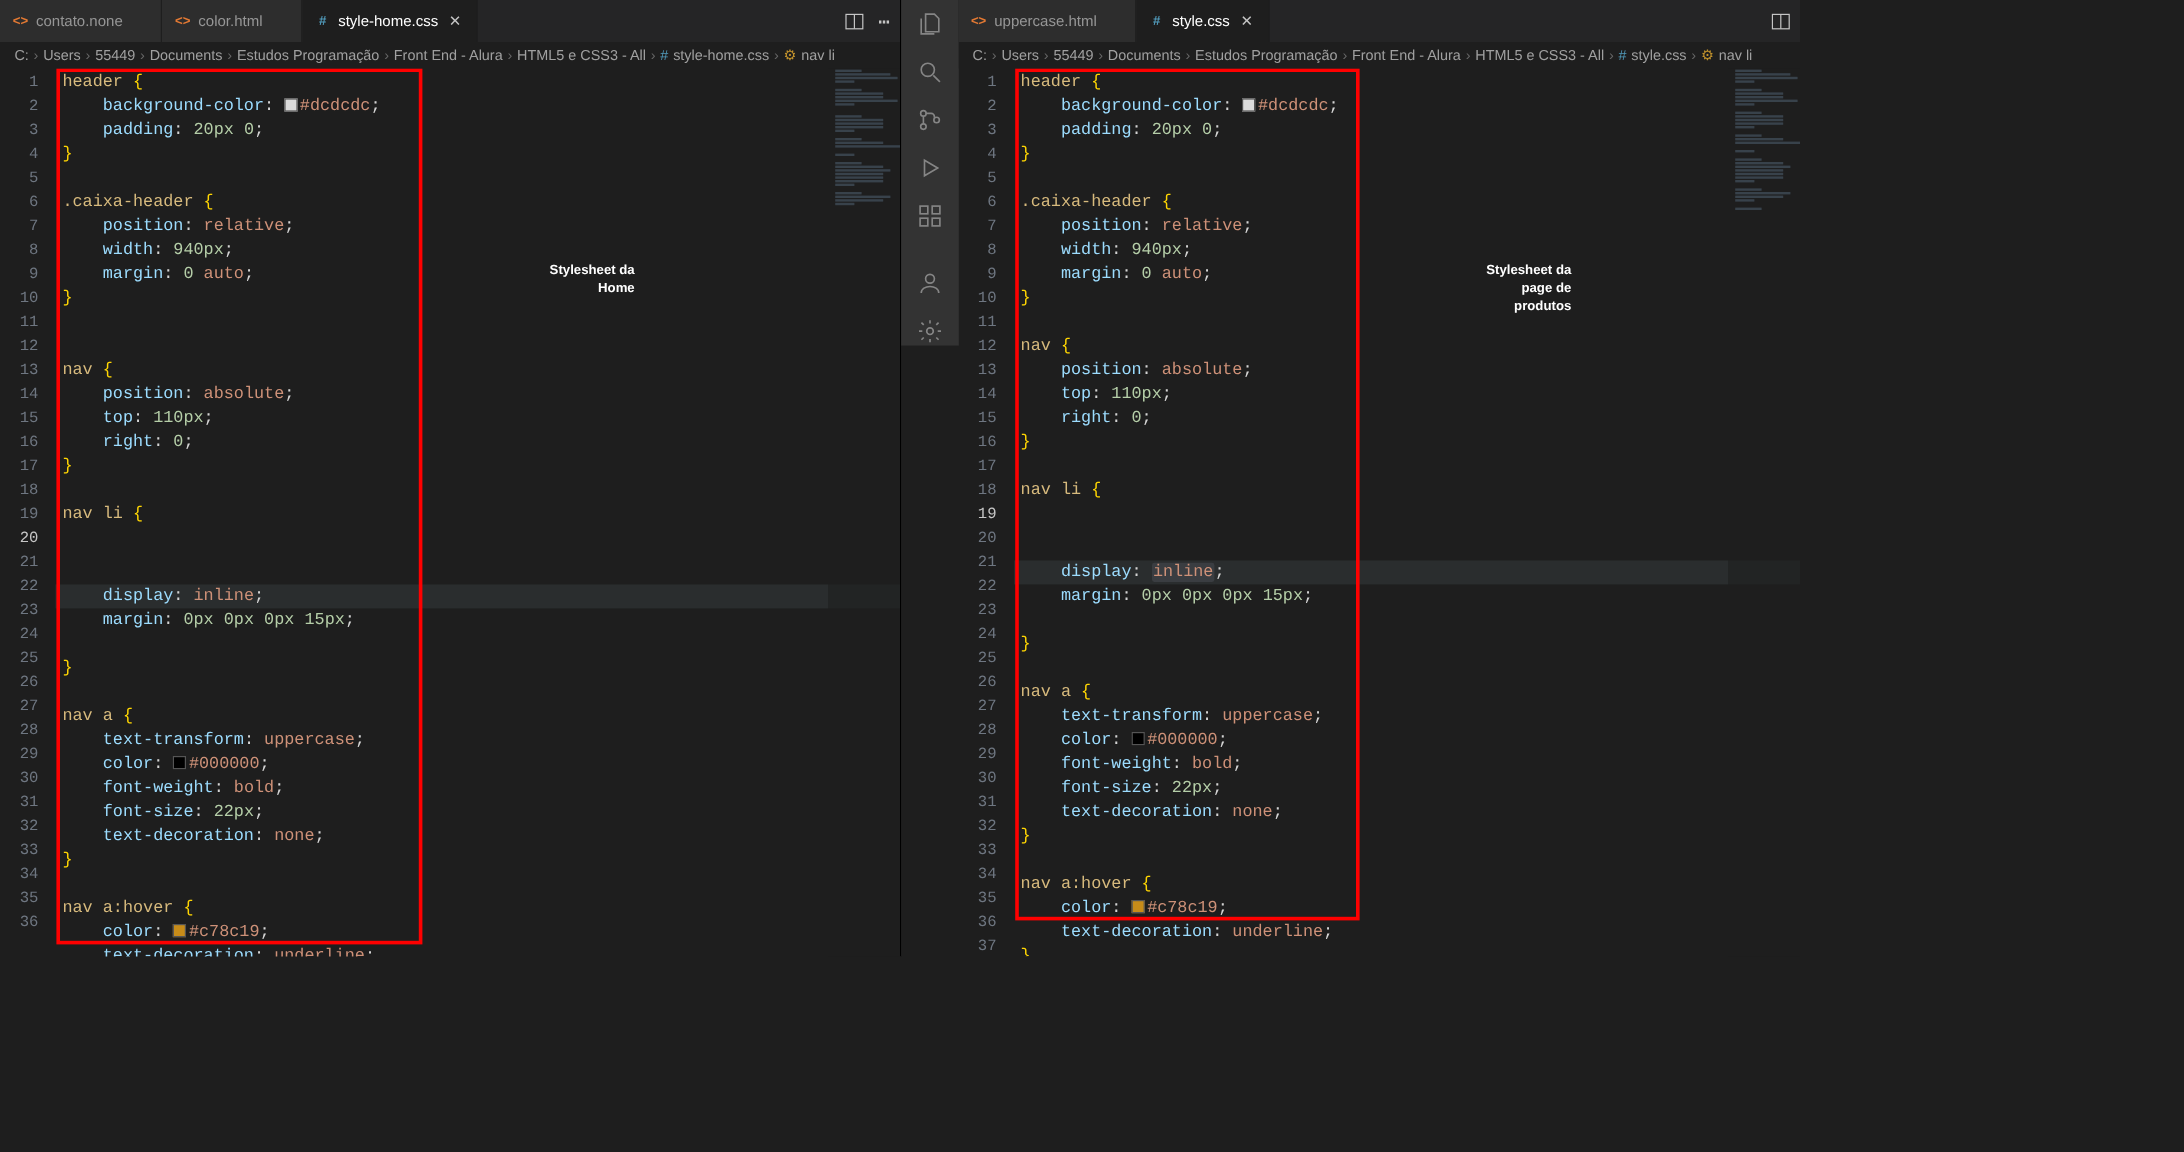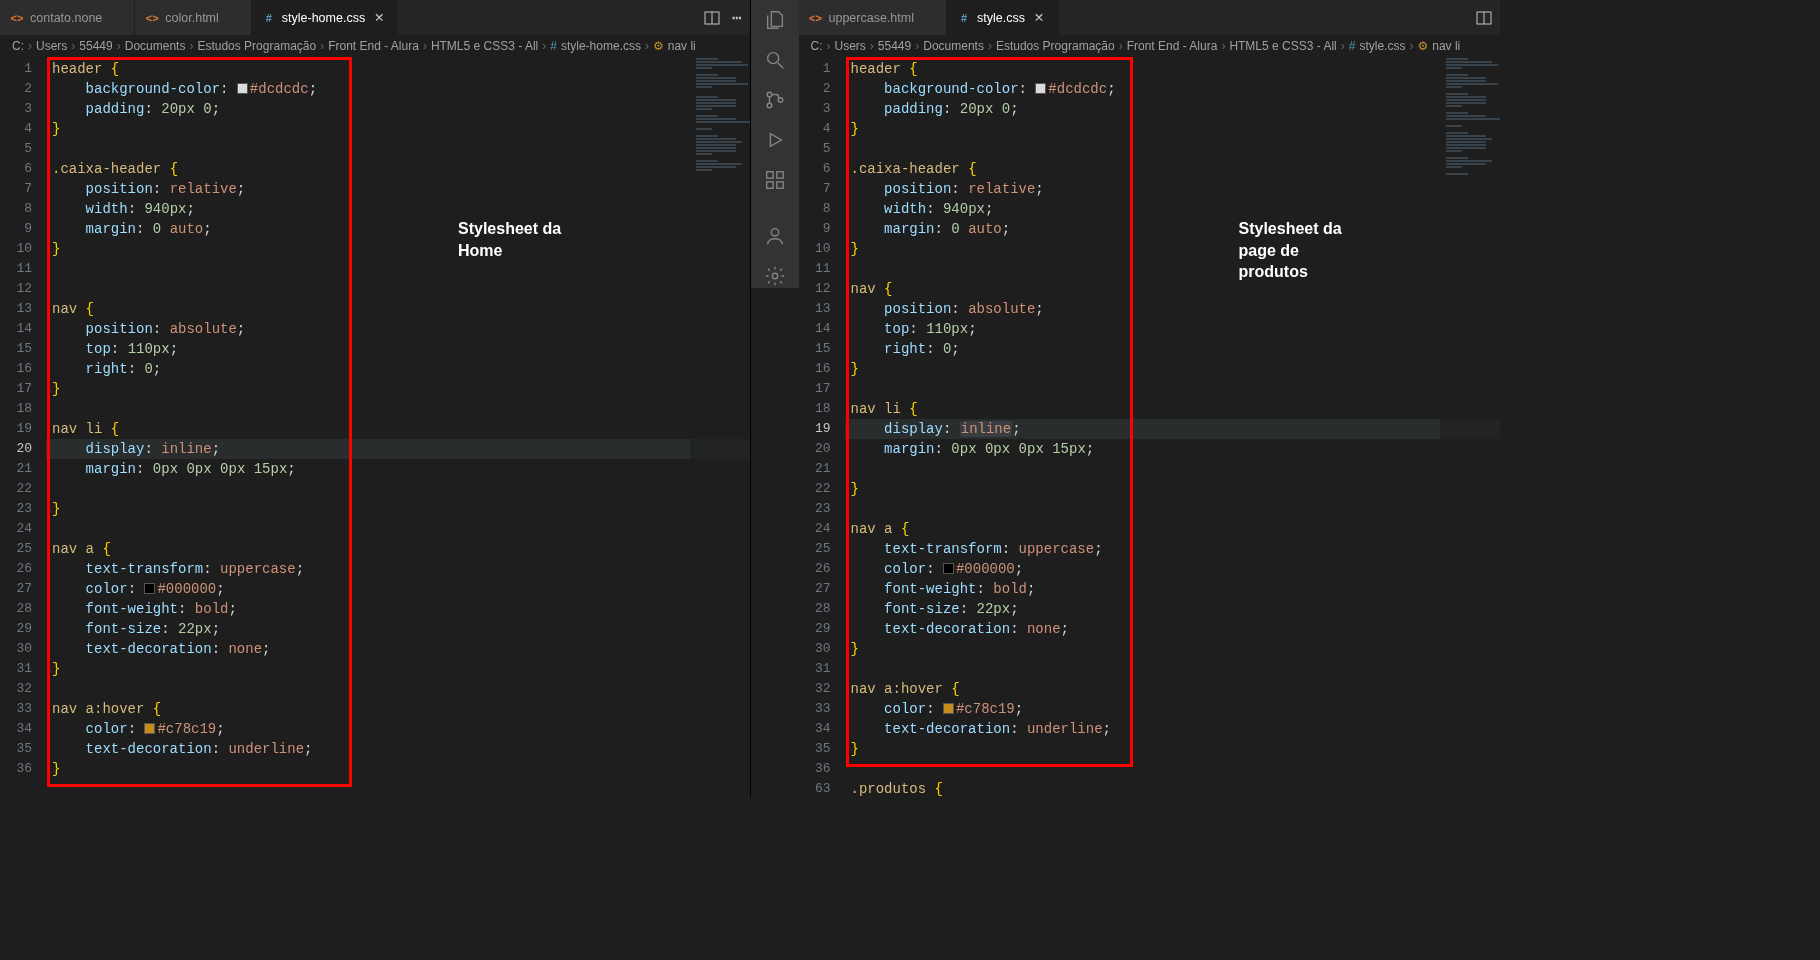--- a/index.html
+++ b/index.html
@@ -25,32 +25,32 @@
 .breadcrumbs { height:22px; display:flex; align-items:center; padding:0 12px; font-size:12px; color:#a0a0a0; background:#1e1e1e; gap:4px; white-space:nowrap; overflow:hidden; font-family:'Segoe UI',sans-serif; }
 .breadcrumbs .sep { color:#666; }
 .breadcrumbs .bc-icon { color:#519aba; }
 .breadcrumbs .bc-sym { color:#c0912c; }
 .editor-wrap { flex:1; position:relative; display:flex; overflow:hidden; }
 .gutter { width:46px; text-align:right; color:#6e7681; padding-top:2px; line-height:20px; font-size:13px; user-select:none; }
 .gutter div { padding-right:14px; }
 .gutter .cur { color:#c6c6c6; }
 .code { flex:1; padding-top:2px; line-height:20px; font-size:14px; white-space:pre; overflow:hidden; }
 .code .ln { height:20px; padding-left:6px; font-family:'Consolas','Courier New',monospace;}
-.code .ln.cur { background:#2a2d2e; }
+.code .ln.cur { background:#2a2d2e;margin-top:48px; }
 .tk-sel { color:#d7ba7d; }
 .tk-prop { color:#9cdcfe; }
 .tk-val { color:#ce9178; }
 .tk-num { color:#b5cea8; }
 .tk-punc { color:#ffd602; }
 .tk-plain { color:#d4d4d4; }
 .swatch { display:inline-block; width:11px; height:11px; border:1px solid #555; vertical-align:-1px; margin-right:2px; }
 .minimap { position:absolute; top:0; right:0; width:60px; height:100%; background:#1e1e1e; opacity:.6; overflow:hidden; }
 .minimap .mm { height:2px; margin:1px 6px; background:#4a5a6a; }
 .red-box { position:absolute; border:3px solid #ff0000; pointer-events:none; }
-.annot { position:absolute; color:#fff; font-family:'Verdana',sans-serif; font-size:16px; font-weight:bold; text-align:left; line-height:1.35; pointer-events:none; }
+.annot { position:absolute; color:#fff; font-family:'Verdana',sans-serif; font-size:11px; font-weight:bold; text-align:right; line-height:1.35; pointer-events:none; }
 .code .ln .hl-inline { background:#3a3d41; border-radius:2px; padding:0 1px; }
 </style>
 </head>
 <body>
 
 <div class="app">
 
   <div class="pane pane-left">
     <div class="right-col">
       <div class="tabs" id="tabs-left">
@@ -302,21 +302,21 @@
             <div>27</div>
             <div>28</div>
             <div>29</div>
             <div>30</div>
             <div>31</div>
             <div>32</div>
             <div>33</div>
             <div>34</div>
             <div>35</div>
             <div>36</div>
-            <div>63</div>
+            <div>37</div>
           </div>
         <div class="code" id="code-right"><div class="ln"><span class="tk-sel">header </span><span class="tk-punc">{</span></div><div class="ln"><span class="tk-plain">    </span><span class="tk-prop">background-color</span><span class="tk-plain">: </span><span class="swatch" style="background: rgb(220, 220, 220);"></span><span class="tk-val">#dcdcdc</span><span class="tk-plain">;</span></div><div class="ln"><span class="tk-plain">    </span><span class="tk-prop">padding</span><span class="tk-plain">: </span><span class="tk-num">20px</span><span class="tk-plain"> </span><span class="tk-num">0</span><span class="tk-plain">;</span></div><div class="ln"><span class="tk-punc">}</span></div><div class="ln"></div><div class="ln"><span class="tk-sel">.caixa-header </span><span class="tk-punc">{</span></div><div class="ln"><span class="tk-plain">    </span><span class="tk-prop">position</span><span class="tk-plain">: </span><span class="tk-val">relative</span><span class="tk-plain">;</span></div><div class="ln"><span class="tk-plain">    </span><span class="tk-prop">width</span><span class="tk-plain">: </span><span class="tk-num">940px</span><span class="tk-plain">;</span></div><div class="ln"><span class="tk-plain">    </span><span class="tk-prop">margin</span><span class="tk-plain">: </span><span class="tk-num">0</span><span class="tk-plain"> </span><span class="tk-val">auto</span><span class="tk-plain">;</span></div><div class="ln"><span class="tk-punc">}</span></div><div class="ln"></div><div class="ln"><span class="tk-sel">nav </span><span class="tk-punc">{</span></div><div class="ln"><span class="tk-plain">    </span><span class="tk-prop">position</span><span class="tk-plain">: </span><span class="tk-val">absolute</span><span class="tk-plain">;</span></div><div class="ln"><span class="tk-plain">    </span><span class="tk-prop">top</span><span class="tk-plain">: </span><span class="tk-num">110px</span><span class="tk-plain">;</span></div><div class="ln"><span class="tk-plain">    </span><span class="tk-prop">right</span><span class="tk-plain">: </span><span class="tk-num">0</span><span class="tk-plain">;</span></div><div class="ln"><span class="tk-punc">}</span></div><div class="ln"></div><div class="ln"><span class="tk-sel">nav li </span><span class="tk-punc">{</span></div><div class="ln cur"><span class="tk-plain">    </span><span class="tk-prop">display</span><span class="tk-plain">: </span><span class="tk-val hl-inline">inline</span><span class="tk-plain">;</span></div><div class="ln"><span class="tk-plain">    </span><span class="tk-prop">margin</span><span class="tk-plain">: </span><span class="tk-num">0px</span><span class="tk-plain"> </span><span class="tk-num">0px</span><span class="tk-plain"> </span><span class="tk-num">0px</span><span class="tk-plain"> </span><span class="tk-num">15px</span><span class="tk-plain">;</span></div><div class="ln"></div><div class="ln"><span class="tk-punc">}</span></div><div class="ln"></div><div class="ln"><span class="tk-sel">nav a </span><span class="tk-punc">{</span></div><div class="ln"><span class="tk-plain">    </span><span class="tk-prop">text-transform</span><span class="tk-plain">: </span><span class="tk-val">uppercase</span><span class="tk-plain">;</span></div><div class="ln"><span class="tk-plain">    </span><span class="tk-prop">color</span><span class="tk-plain">: </span><span class="swatch" style="background: rgb(0, 0, 0);"></span><span class="tk-val">#000000</span><span class="tk-plain">;</span></div><div class="ln"><span class="tk-plain">    </span><span class="tk-prop">font-weight</span><span class="tk-plain">: </span><span class="tk-val">bold</span><span class="tk-plain">;</span></div><div class="ln"><span class="tk-plain">    </span><span class="tk-prop">font-size</span><span class="tk-plain">: </span><span class="tk-num">22px</span><span class="tk-plain">;</span></div><div class="ln"><span class="tk-plain">    </span><span class="tk-prop">text-decoration</span><span class="tk-plain">: </span><span class="tk-val">none</span><span class="tk-plain">;</span></div><div class="ln"><span class="tk-punc">}</span></div><div class="ln"></div><div class="ln"><span class="tk-sel">nav a:hover </span><span class="tk-punc">{</span></div><div class="ln"><span class="tk-plain">    </span><span class="tk-prop">color</span><span class="tk-plain">: </span><span class="swatch" style="background: rgb(199, 140, 25);"></span><span class="tk-val">#c78c19</span><span class="tk-plain">;</span></div><div class="ln"><span class="tk-plain">    </span><span class="tk-prop">text-decoration</span><span class="tk-plain">: </span><span class="tk-val">underline</span><span class="tk-plain">;</span></div><div class="ln"><span class="tk-punc">}</span></div><div class="ln"></div><div class="ln"><span class="tk-sel">.produtos </span><span class="tk-punc">{</span></div></div>
         <div class="minimap" id="mm-right">
             <div class="mm" style="width: 22px;"></div>
             <div class="mm" style="width: 46px;"></div>
             <div class="mm" style="width: 52px;"></div>
             <div class="mm" style="width: 16px;"></div>
             <div style="height: 3px;"></div>
             <div class="mm" style="width: 22px;"></div>
             <div class="mm" style="width: 40px;"></div>

